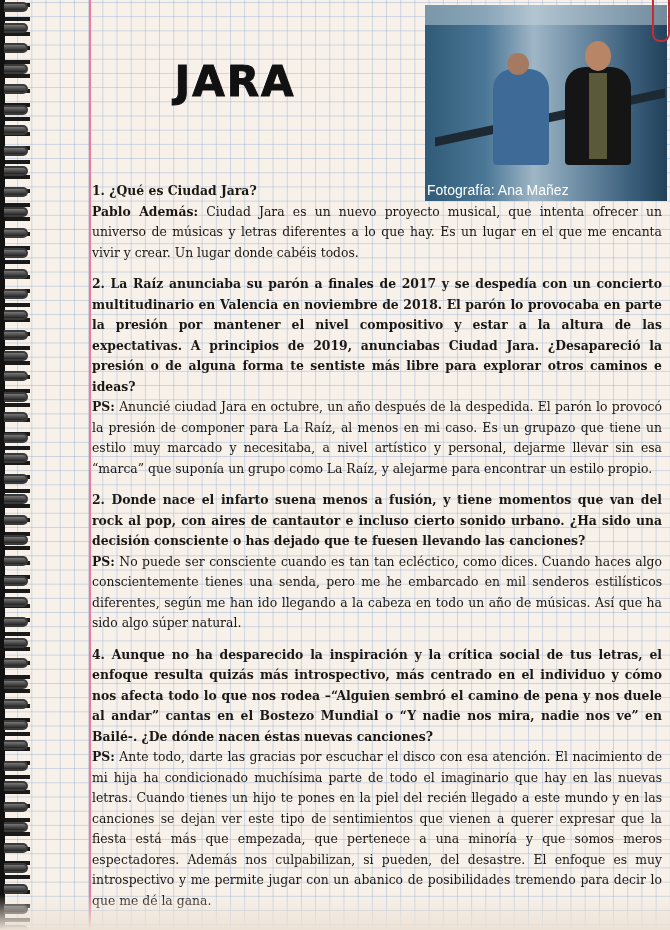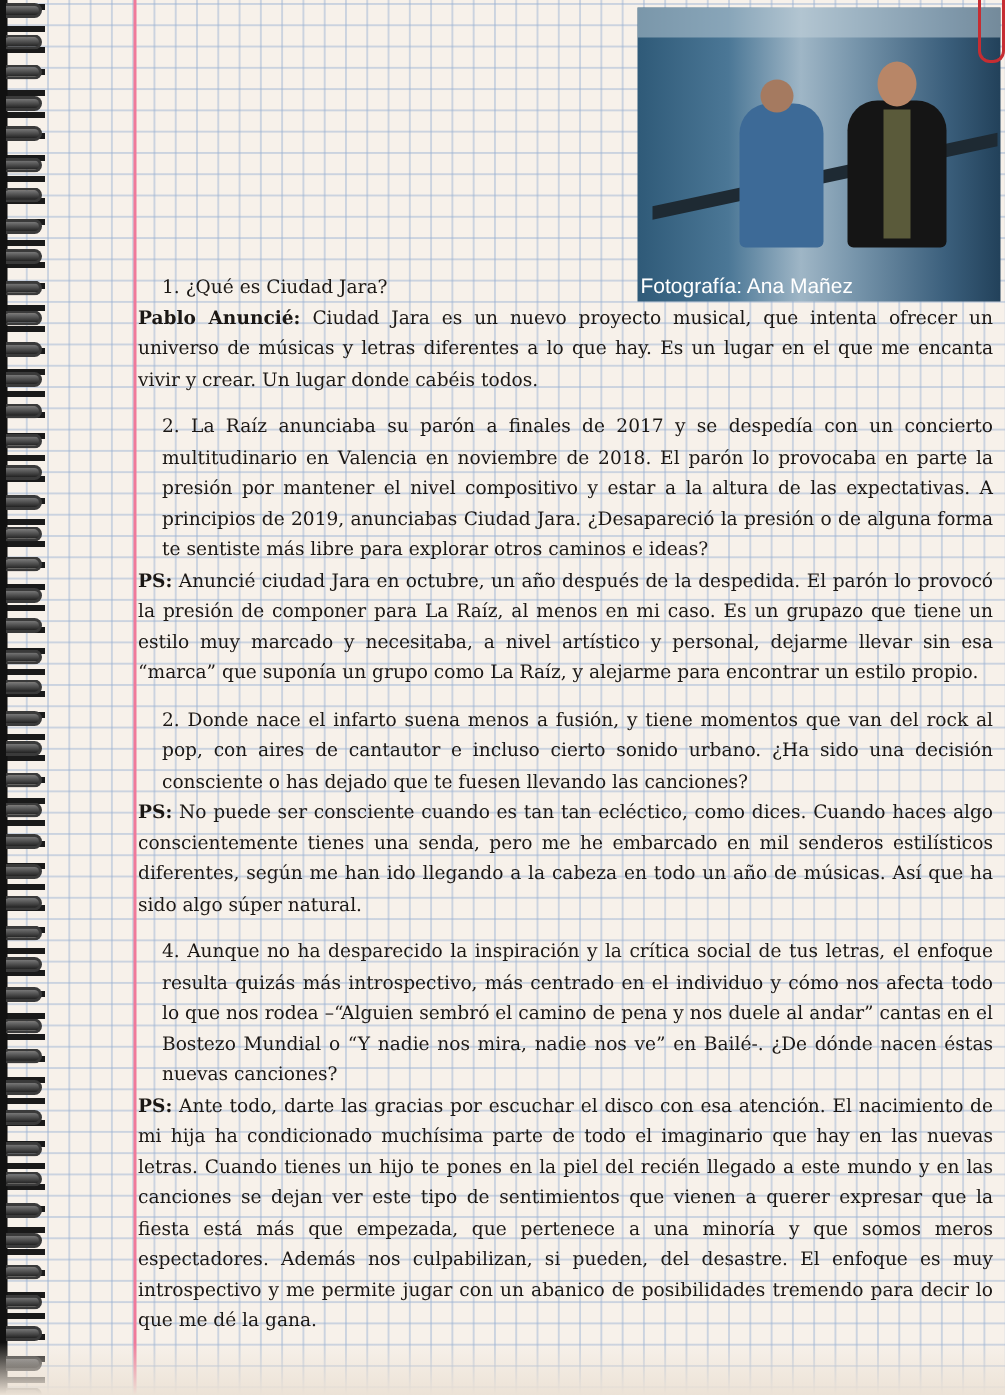--- a/index.html
+++ b/index.html
@@ -55,21 +55,21 @@
   .photo .credit {
     position: absolute; left: 2px; bottom: 3px; color: #fff;
     font-family: "Liberation Sans", sans-serif; font-size: 14px;
   }
   .clip { position: absolute; left: 652px; top: 0; width: 14px; height: 40px; border: 2px solid #c62d32; border-top: none; border-radius: 0 0 8px 8px; }
   .content {
     position: absolute; left: 92px; top: 181px; width: 570px;
     font-size: 12.4px; line-height: 20.5px;
   }
   .content p { margin: 0; text-align: justify; }
-  .content .q { font-weight: normal; padding-left: 16px; }
+  .content .q { font-weight: bold; }
   .content .block { margin-bottom: 11px; }
   .content .who { font-weight: bold; }
   .fold { position: absolute; left: 0; top: 895px; width: 670px; height: 35px; background: linear-gradient(#f7f1ea00, #ece2d6); }
 </style>
 </head>
 <body>
 
 <div class="spiral" id="spiral">
     <div class="ring" style="top: 2px;"></div>
     <div class="ring" style="top: 22.5px;"></div>
@@ -114,40 +114,41 @@
     <div class="ring" style="top: 822px;"></div>
     <div class="ring" style="top: 842.5px;"></div>
     <div class="ring" style="top: 863px;"></div>
     <div class="ring" style="top: 883.5px;"></div>
     <div class="ring" style="top: 904px;"></div>
     <div class="ring" style="top: 924.5px;"></div>
   </div>
 <div class="margin-line"></div>
 
 <h1 class="title">
+  <span class="line">JARA</span>
 </h1>
 
 <div class="photo">
   <div class="ceiling"></div>
   <div class="rail"></div>
   <div class="person1">
       <div class="head"></div>
     </div>
   <div class="person2">
       <div class="head"></div>
       <div class="shirt"></div>
     </div>
   <span class="credit">Fotografía: Ana Mañez</span>
 </div>
 <div class="clip"></div>
 
 <div class="content">
   <div class="block">
     <p class="q">1.  ¿Qué es Ciudad Jara?</p>
-    <p><span class="who">Pablo Anuncié:</span><span> Ciudad Jara es un nuevo proyecto musical, que intenta ofrecer un universo de músicas y letras diferentes a lo que hay. Es un lugar en el que me encanta vivir y crear. Un lugar donde cabéis todos.</span></p>
+    <p><span class="who">Pablo Además:</span><span> Ciudad Jara es un nuevo proyecto musical, que intenta ofrecer un universo de músicas y letras diferentes a lo que hay. Es un lugar en el que me encanta vivir y crear. Un lugar donde cabéis todos.</span></p>
   </div>
   <div class="block">
     <p class="q">2.  La Raíz anunciaba su parón a finales de 2017 y se despedía con un concierto multitudinario en Valencia en noviembre de 2018. El parón lo provocaba en parte la presión por mantener el nivel compositivo y estar a la altura de las expectativas. A principios de 2019, anunciabas Ciudad Jara. ¿Desapareció la presión o de alguna forma te sentiste más libre para explorar otros caminos e ideas?</p>
     <p><span class="who">PS:</span><span> Anuncié ciudad Jara en octubre, un año después de la despedida. El parón lo provocó la presión de componer para La Raíz, al menos en mi caso. Es un grupazo que tiene un estilo muy marcado y necesitaba, a nivel artístico y personal, dejarme llevar sin esa “marca” que suponía un grupo como La Raíz, y alejarme para encontrar un estilo propio.</span></p>
   </div>
   <div class="block">
     <p class="q">2.  Donde nace el infarto suena menos a fusión, y tiene momentos que van del rock al pop, con aires de cantautor e incluso cierto sonido urbano. ¿Ha sido una decisión consciente o has dejado que te fuesen llevando las canciones?</p>
     <p><span class="who">PS:</span><span> No puede ser consciente cuando es tan tan ecléctico, como dices. Cuando haces algo conscientemente tienes una senda, pero me he embarcado en mil senderos estilísticos diferentes, según me han ido llegando a la cabeza en todo un año de músicas. Así que ha sido algo súper natural.</span></p>
   </div>
   <div class="block">

